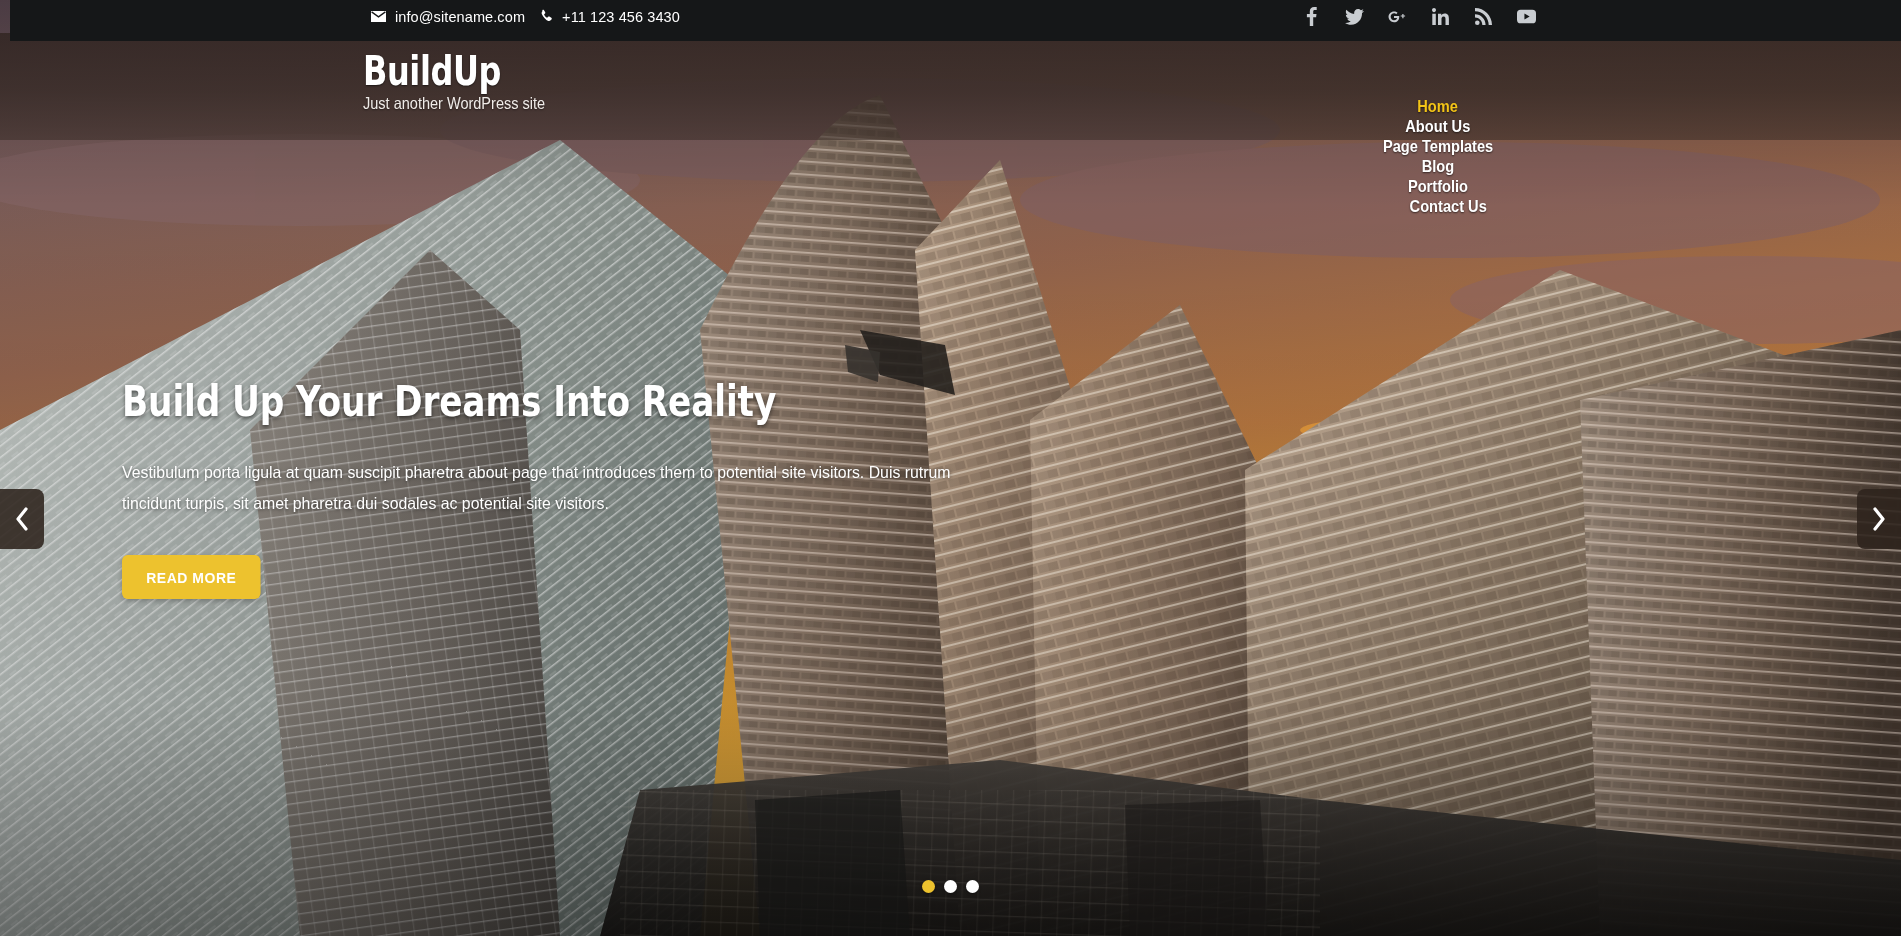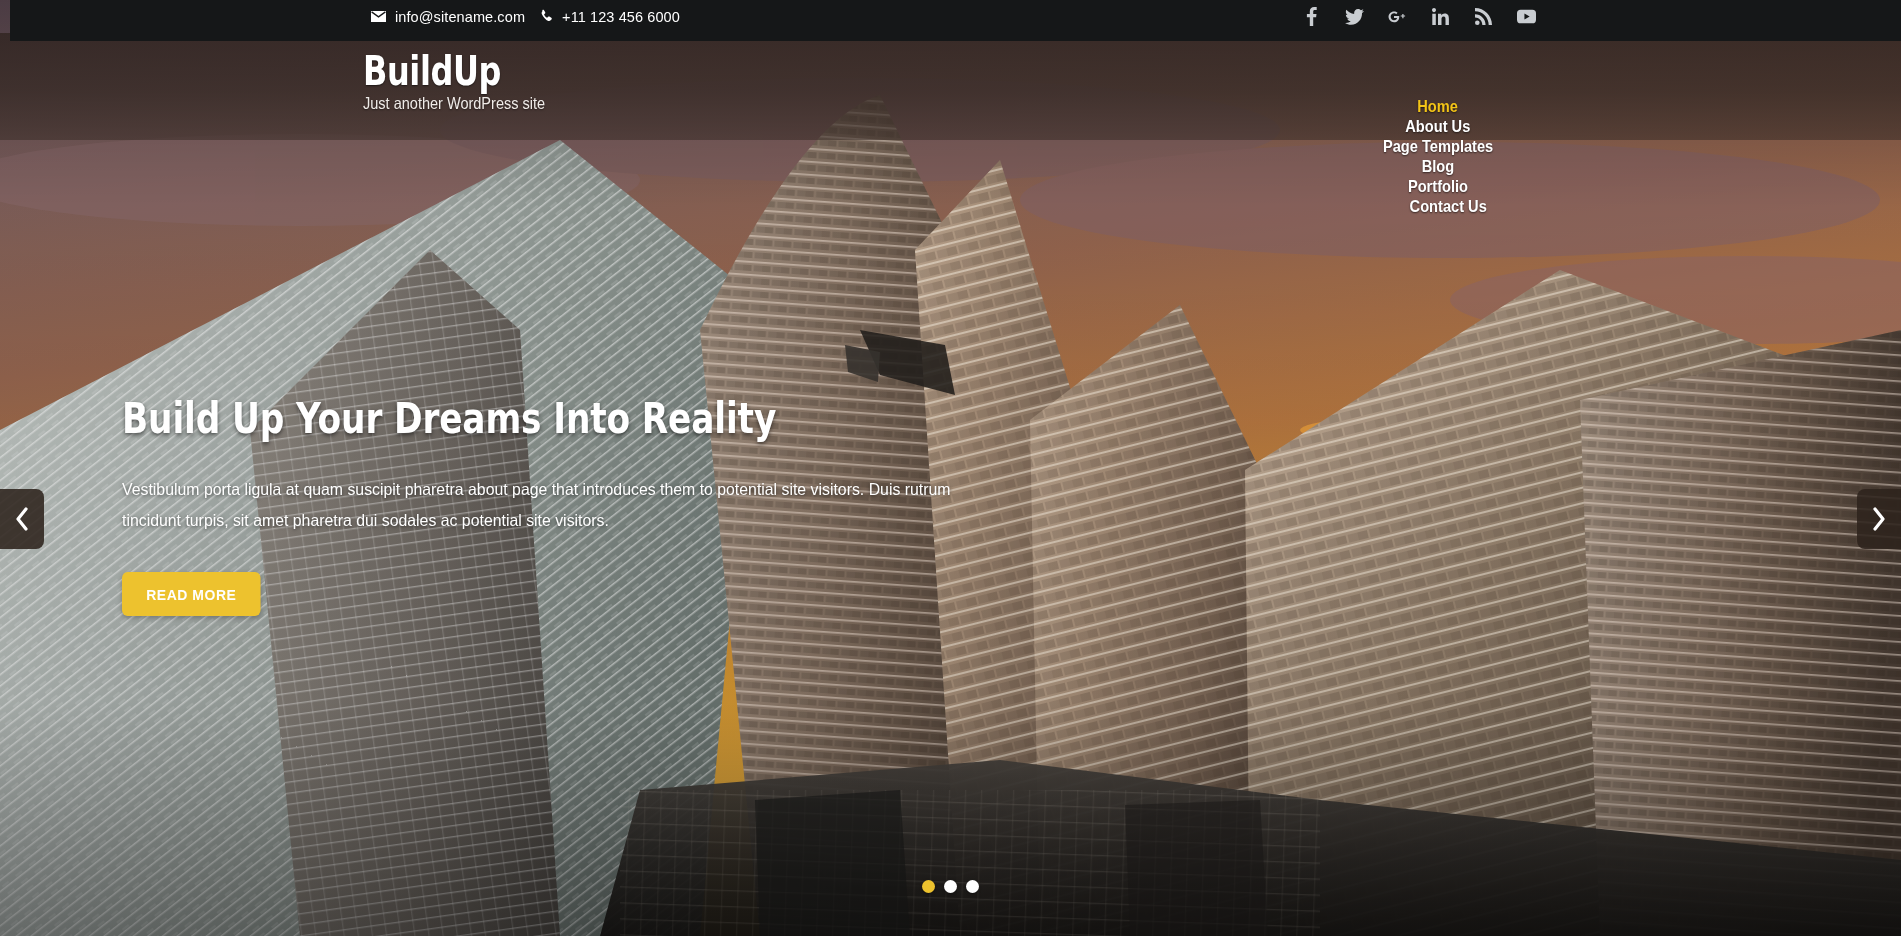--- a/index.html
+++ b/index.html
@@ -78,21 +78,20 @@
     white-space:nowrap;
     cursor:pointer;
   }
   .nav-link.active{ color:#f3c417; }
   .nav-link:last-child{ padding-right:0; }
 
   
   .hero-caption{
     position:absolute; left:122px; top:375px; width:930px;
     z-index:20;
-    margin-top:17px;
   }
   .hero-title{
     font-family:"DejaVu Sans", sans-serif;
     font-weight:bold; font-size:43px; line-height:52px;
     color:#ffffff; letter-spacing:-.2px;
     transform:scaleX(.80); transform-origin:left center;
     text-shadow:0 2px 5px rgba(0,0,0,.55);
     white-space:nowrap;
   }
   .hero-desc{
@@ -321,21 +320,21 @@
         </svg>
       </span>
       <span class="txt">info@sitename.com</span>
     </span>
     <span class="tb-item">
       <span class="tb-icon">
         <svg width="15" height="15" viewBox="0 0 16 16" fill="#ffffff">
           <path d="M3.6 1.2c.6-.5 1.3-.4 1.7.2l1.3 2c.3.5.2 1-.2 1.4l-.8.7c-.2.2-.2.4-.1.6.5 1.2 1.6 2.4 2.9 3.1.2.1.5.1.6-.1l.7-.8c.4-.4.9-.5 1.4-.2l2 1.3c.6.4.7 1.1.2 1.7l-.9 1c-.6.7-1.6.9-2.5.6C7.3 11.6 4.4 8.7 3 5.2c-.4-.9-.2-1.9.5-2.6l.1-1.4z"></path>
         </svg>
       </span>
-      <span class="txt">+11 123 456 6000</span>
+      <span class="txt">+11 123 456 3430</span>
     </span>
   </div>
 
   <div class="social">
     <a class="sic" href="#">
       <svg width="11" height="19" viewBox="0 0 11 19" fill="currentColor">
         <path d="M7.2 19V10.3h2.9l.4-3.4H7.2V4.7c0-1 .3-1.6 1.7-1.6h1.8V0C10.4 0 9.3 0 8.1 0 5.5 0 3.8 1.6 3.8 4.4v2.5H.9v3.4h2.9V19h3.4z"></path>
       </svg>
     </a>
     <a class="sic" href="#">

